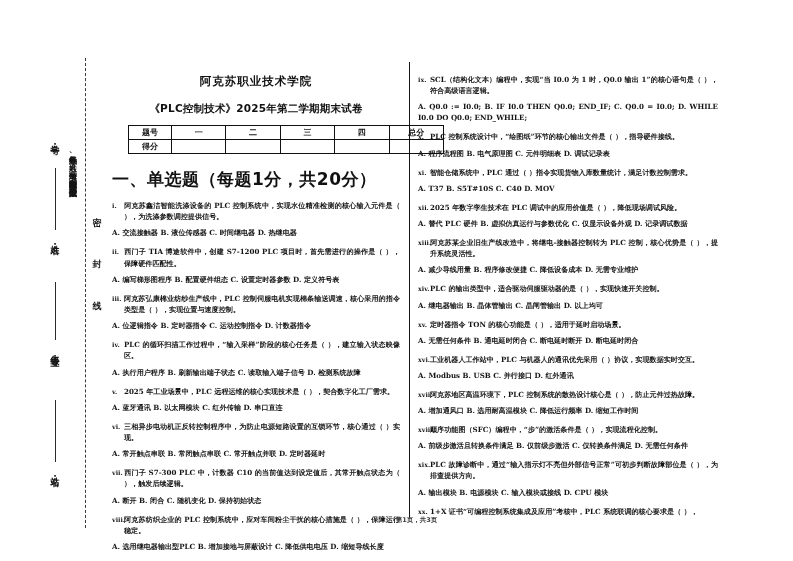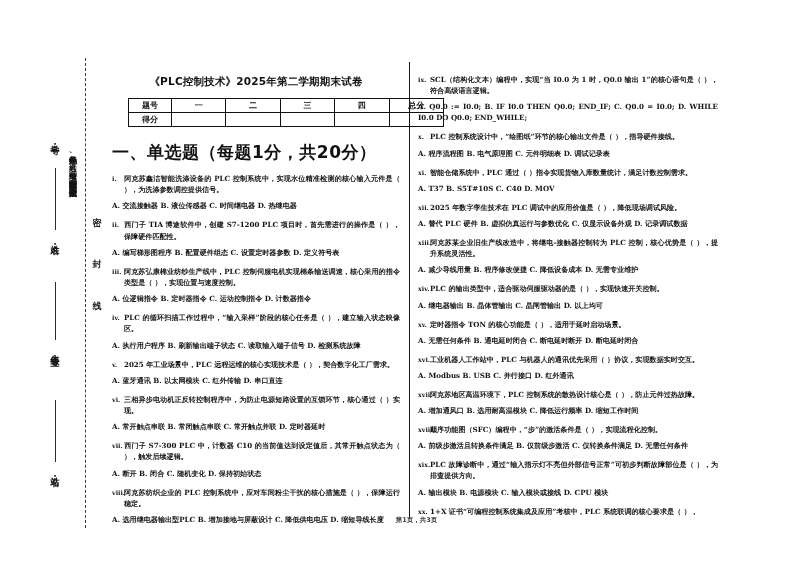--- a/index.html
+++ b/index.html
@@ -224,20 +224,21 @@
     <div class="rule-line" id="rule-3"></div>
 
     <div class="vtext" id="seal-notice">凡年级专业、姓名、学号填写、漏写或字迹不清者，成绩按零分记。</div>
     <div class="vtext" id="seal-word">密封线</div>
   </div>
 
   <div id="col-divider"></div>
 
   <div class="column" id="col-left">
 
+    <div id="school-name">阿克苏职业技术学院</div>
     <div id="paper-title">《PLC控制技术》2025年第二学期期末试卷</div>
 
     <table id="score-table">
       <tbody>
         <tr>
           <td class="cell-label">题号</td>
           <td>一</td>
           <td>二</td>
           <td>三</td>
           <td>四</td>

